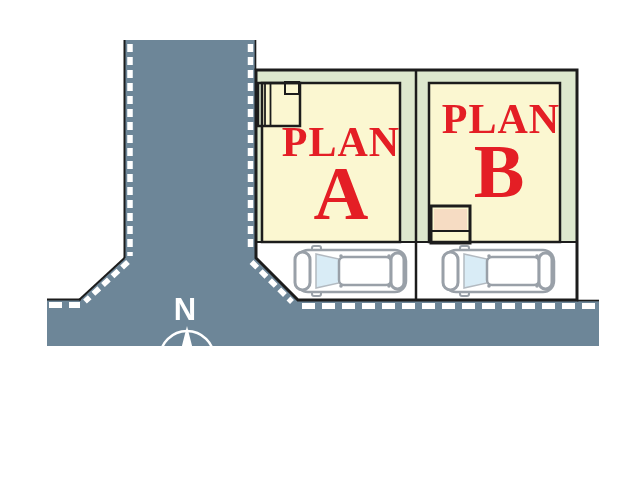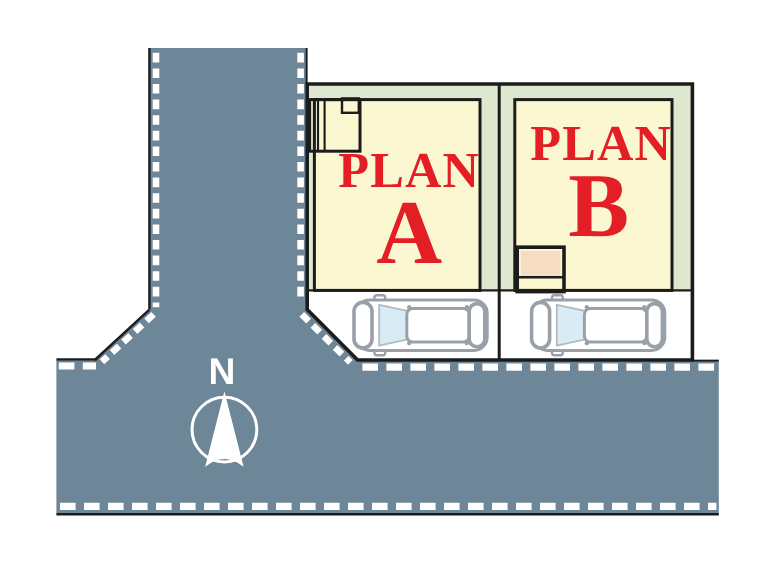--- a/index.html
+++ b/index.html
@@ -1,18 +1,18 @@
 <!DOCTYPE html>
 <html style="--road: #6d8698; --band: #dde8ce; --plot: #fbf7d1; --entrance: #f6dcc3; --accent_red: #e41e25; --line: #1c1c1c; --car_gray: #99a0a8; --glass: #d9ecf6; --dash_white: #ffffff;"><head>
 <meta charset="utf-8">
 <style>
   html,body { margin:0; padding:0; background:#ffffff; }
   .canvas {
     position:relative;
-    width:640px; height:479px;
+    width:640px; height:346px;
     background:#ffffff;
     overflow:hidden;
   }
   svg { display:block; }
 
   
   .f-road   { fill:var(--road); }
   .f-band   { fill:var(--band); }
   .f-white  { fill:#ffffff; }
   .f-plot   { fill:var(--plot); stroke:var(--line); stroke-width:2.5; }

